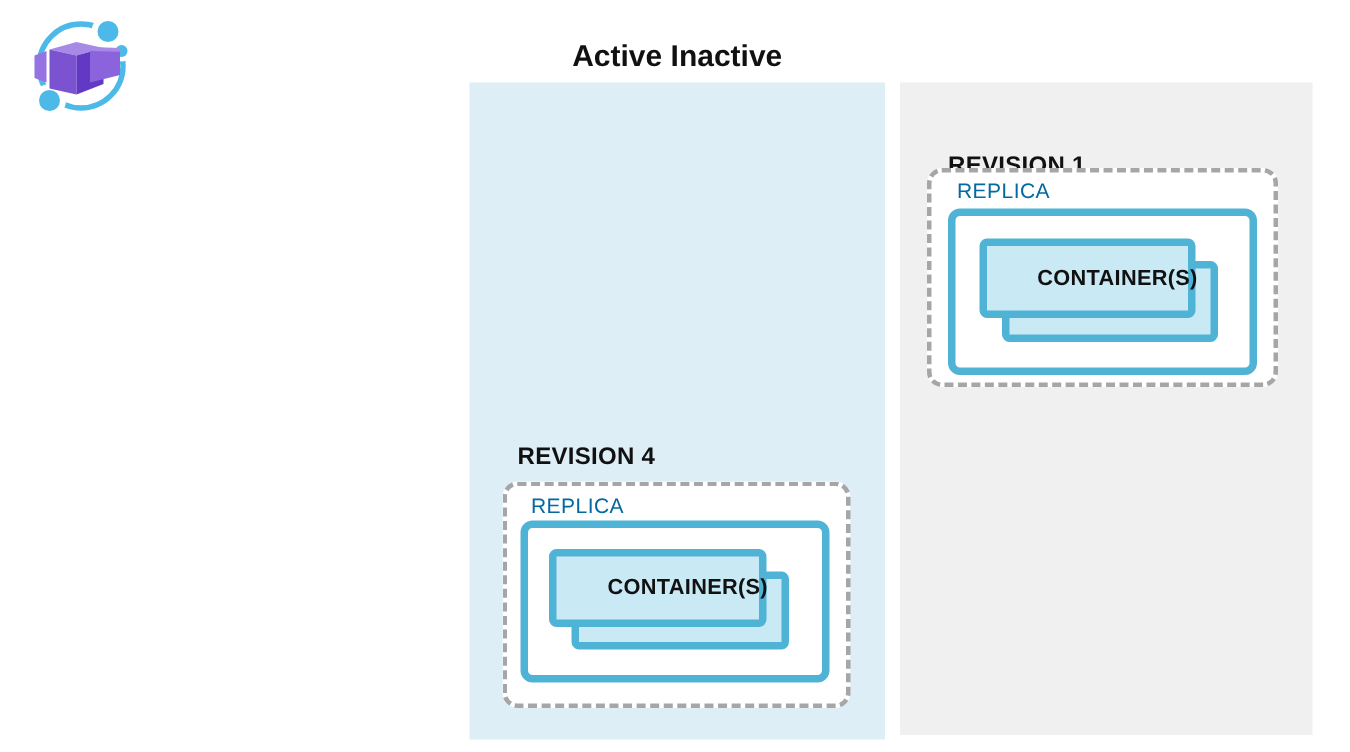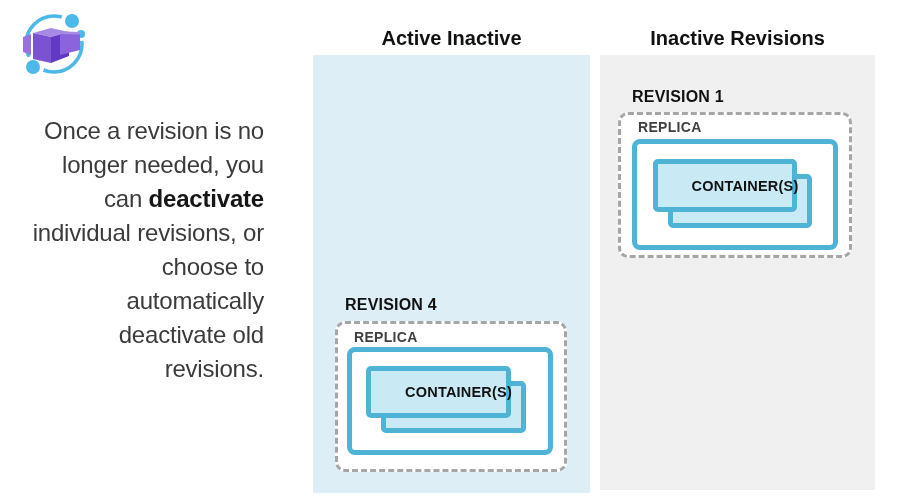--- a/index.html
+++ b/index.html
@@ -66,22 +66,22 @@
   .dashed-box {
     position: absolute;
     background: #ffffff;
     border: 3px dashed #a6a6a6;
     border-radius: 10px;
     box-sizing: border-box;
   }
   .replica-label {
     position: absolute;
     font-size: 14px;
-    font-weight: 700;
-    color: #404040;
+    font-weight: 400;
+    color: #0369a1;
     letter-spacing: 0.3px;
     white-space: nowrap;
   }
   .replica-box {
     position: absolute;
     background: #ffffff;
     border: 5px solid #4fb3d6;
     border-radius: 8px;
     box-sizing: border-box;
   }
@@ -97,21 +97,21 @@
     font-size: 14.5px;
     font-weight: 700;
     color: #111111;
     letter-spacing: 0.2px;
     padding-left: 40px;
   }
   .container-card.back { z-index: 1; }
   .container-card.front { z-index: 2; }
 
   
-  .rev1-label   { left: 632px; top: 88px; }
+  .rev1-label   { left: 632px; top: 102px; }
   .rev1-dashed  { left: 618px; top: 112px; width: 234px; height: 146px; }
   .rev1-replica-label { left: 638px; top: 119px; }
   .rev1-replica { left: 632px; top: 139px; width: 206px; height: 111px; }
   .rev1-card-back  { left: 668px; top: 174px; width: 144px; height: 54px; }
   .rev1-card-front { left: 653px; top: 159px; width: 144px; height: 53px; }
 
   
   .rev2-label   { left: 345px; top: 296px; }
   .rev2-dashed  { left: 335px; top: 321px; width: 232px; height: 151px; }
   .rev2-replica-label { left: 354px; top: 329px; }
@@ -139,24 +139,22 @@
 
       <polygon points="9,33 17,30 17,51 9,48" fill="#9672e2"></polygon>
       <polygon points="19,29 37,24 55,28 37,33" fill="#a78ae6"></polygon>
       <polygon points="19,29 37,33 37,59 19,55" fill="#7b53d1"></polygon>
       <polygon points="37,33 55,28 55,52 37,59" fill="#6239c4"></polygon>
       <polygon points="46,30 66,28 66,46 46,51" fill="#8a63dd"></polygon>
       <polygon points="46,30 52,27.5 66,28 66,30.5" fill="#a78ae6"></polygon>
     </svg>
   </div>
 
-  <p class="intro"><span>Once a revision is no longer needed, you can </span><strong>deactivate</strong><span> individual revisions, or choose to automatically deactivate old revisions.</span></p>
 
   <div class="col-title active">Active Inactive</div>
-  <div class="col-title inactive">Inactive Revisions</div>
 
   <div class="panel active"></div>
   <div class="panel inactive"></div>
 
   <div class="rev-label rev1-label">REVISION 1</div>
   <div class="dashed-box rev1-dashed"></div>
   <div class="replica-label rev1-replica-label">REPLICA</div>
   <div class="replica-box rev1-replica"></div>
   <div class="container-card back rev1-card-back"></div>
   <div class="container-card front rev1-card-front">CONTAINER(S)</div>

